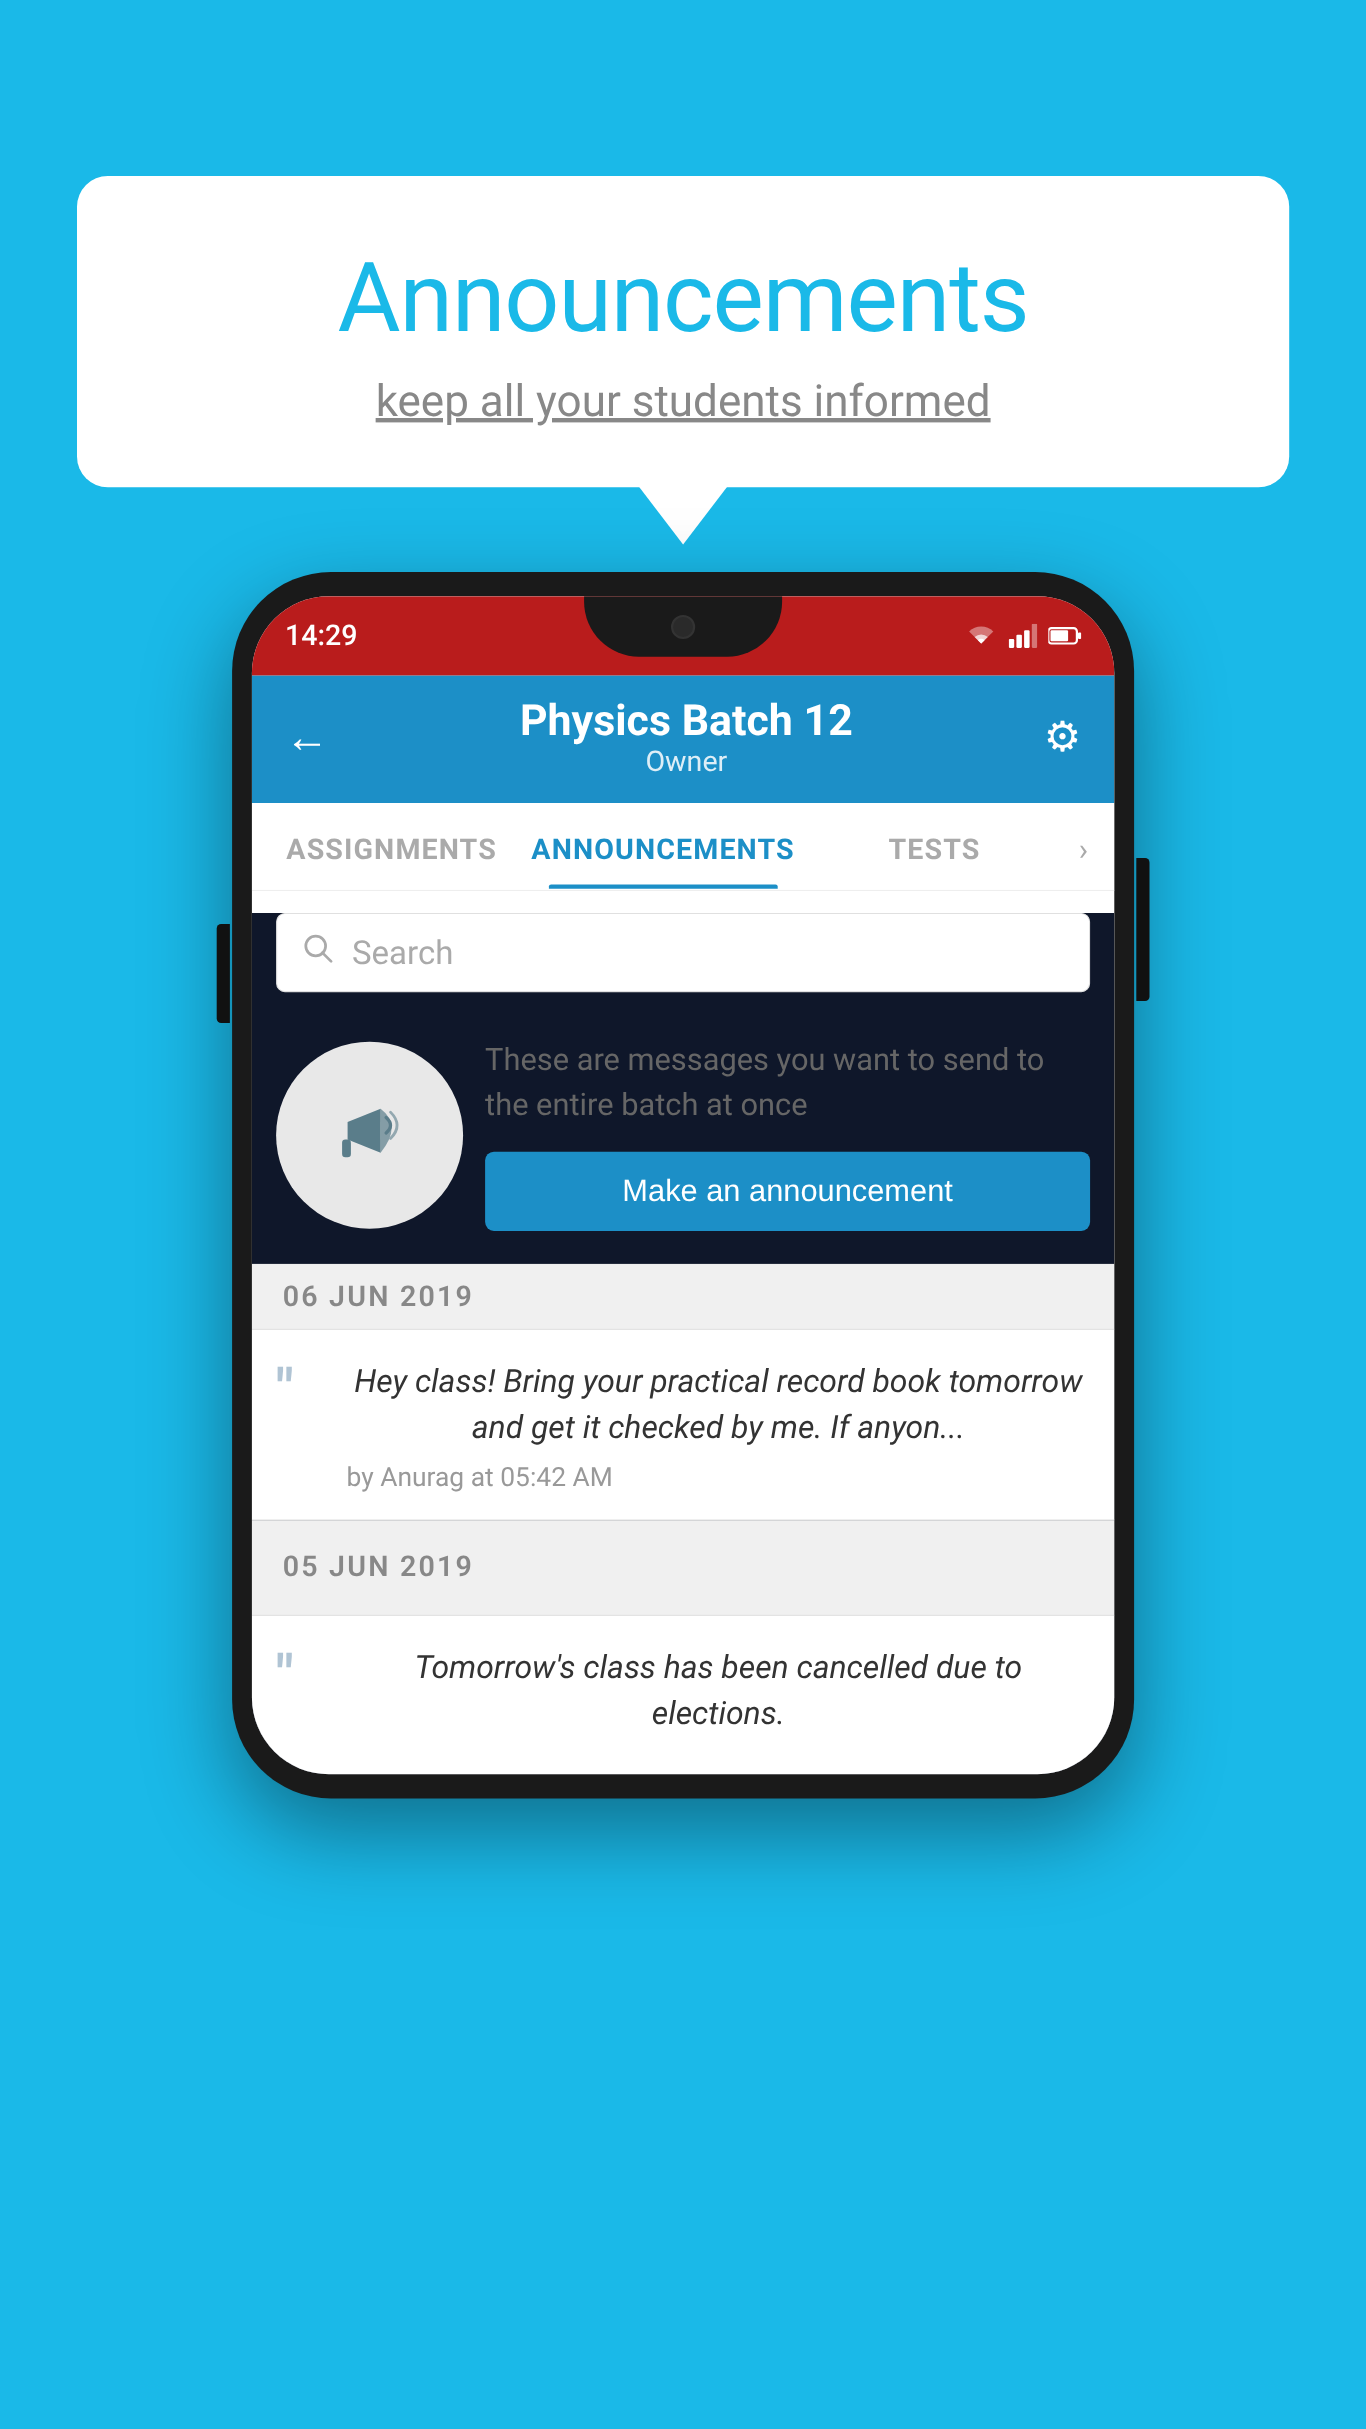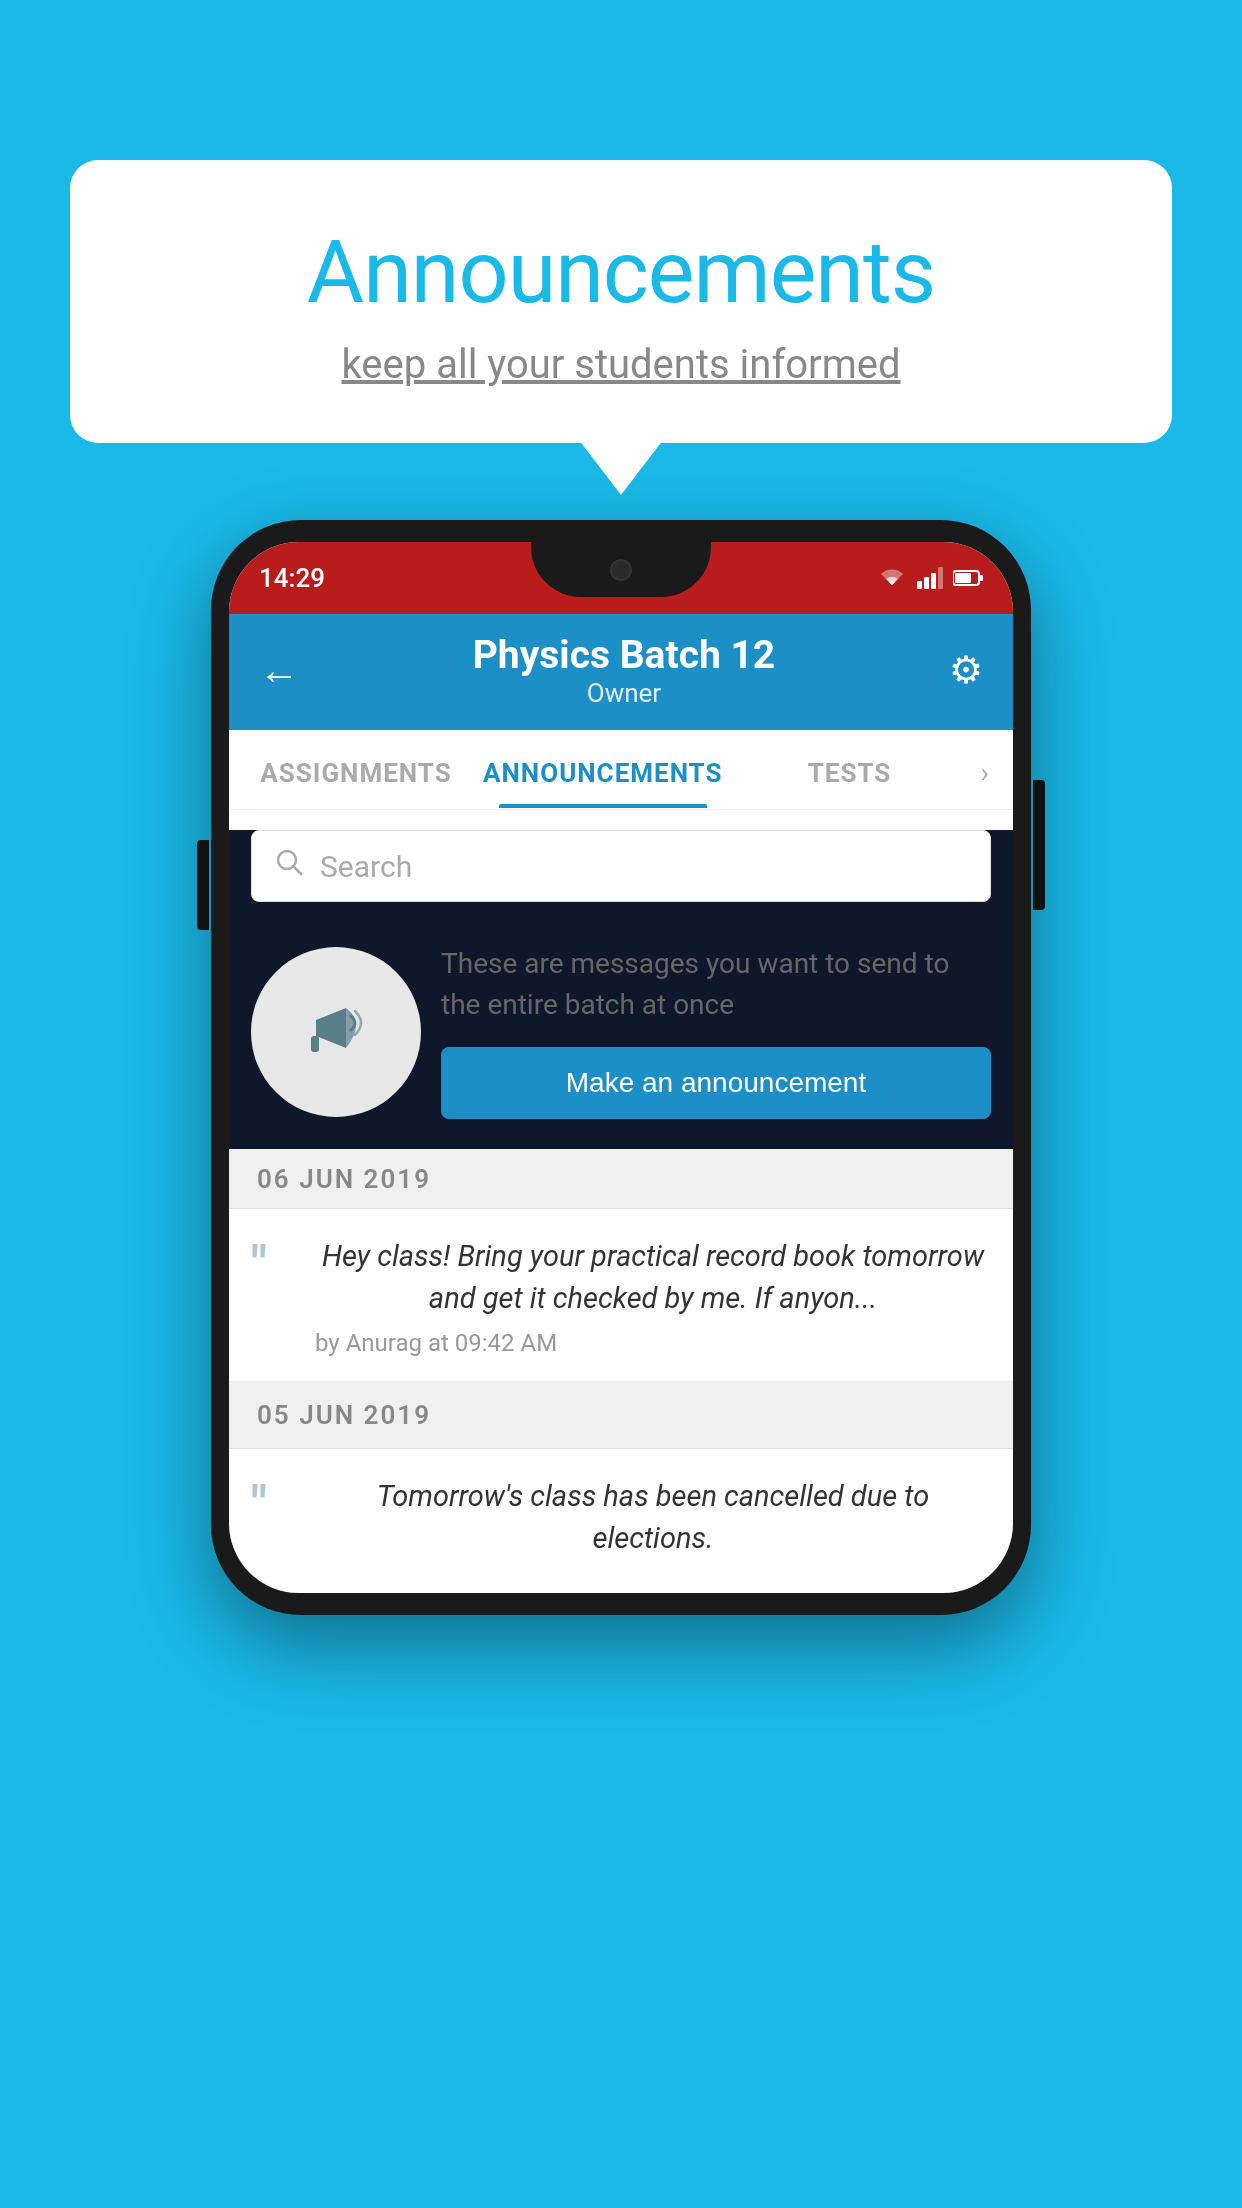--- a/index.html
+++ b/index.html
@@ -316,21 +316,21 @@
       text-align: center;
     }
     .announcement-meta {
       font-size: 24px;
       color: #999;
     }
 
     
     .date-divider-2 {
       background: #f0f0f0;
-      padding: 18px 28px;
+      padding: 28px 28px;
       font-size: 26px;
       color: #888;
       font-weight: 600;
       letter-spacing: 2px;
       border-bottom: 1px solid #e0e0e0;
     }
 
     
     .announcement-item-2 {
       display: flex;
@@ -437,21 +437,21 @@
             <button class="make-announcement-btn">Make an announcement</button>
           </div>
         </div>
 
         <div class="date-divider">06  JUN  2019</div>
 
         <div class="announcement-item">
           <div class="quote-icon">"</div>
           <div class="announcement-text-block">
             <div class="announcement-text">Hey class! Bring your practical record book tomorrow and get it checked by me. If anyon...</div>
-            <div class="announcement-meta">by Anurag at 09:42 AM</div>
+            <div class="announcement-meta">by Anurag at 05:42 AM</div>
           </div>
         </div>
 
         <div class="date-divider-2">05  JUN  2019</div>
 
         <div class="announcement-item-2">
           <div class="quote-icon">"</div>
           <div class="announcement-text-block">
             <div class="announcement-text">Tomorrow's class has been cancelled due to elections.</div>
           </div>

